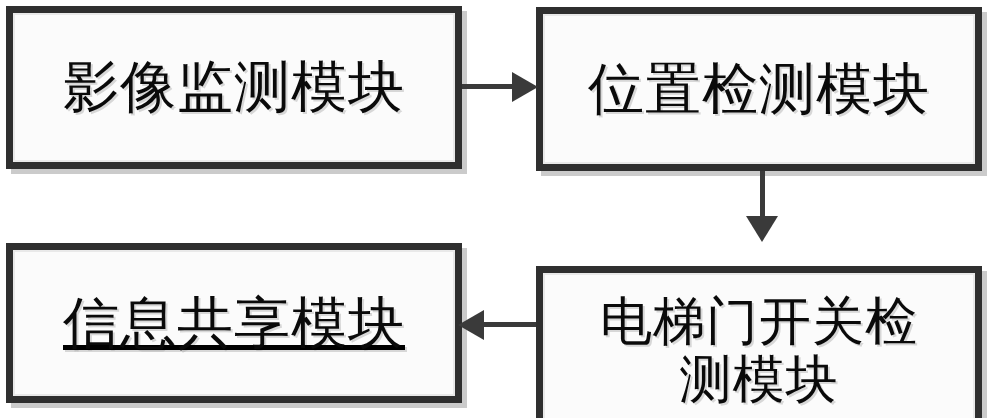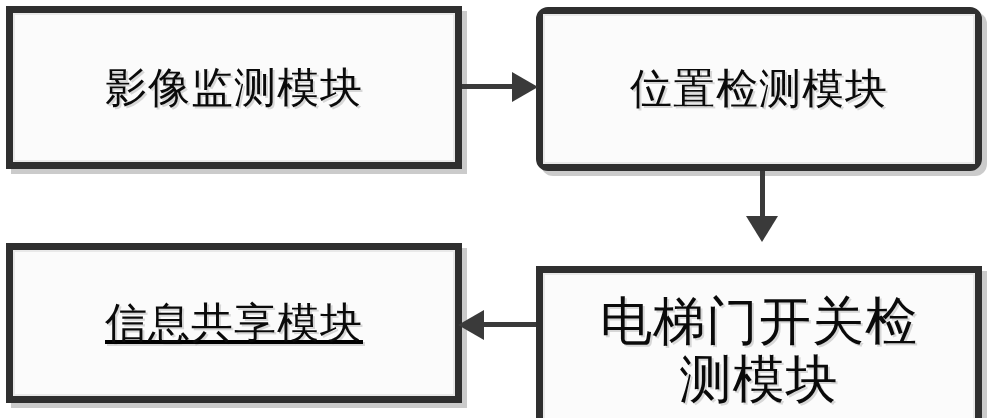--- a/index.html
+++ b/index.html
@@ -36,30 +36,30 @@
     border: 2px solid #e9e9e9;
     display: flex;
     align-items: center;
     justify-content: center;
     padding: 2px 6px;
   }
   .node-label {
     color: #0a0a0a;
     font-family: "DejaVu Serif", "Liberation Serif", serif;
     font-weight: 400;
-    font-size: 42px;
+    font-size: 56px;
     line-height: 1.08;
     letter-spacing: 1px;
     text-align: center;
     white-space: pre-line;
     text-shadow: 2px 2px 0 rgba(170,170,170,0.45);
   }
 
   #node-image-monitor  { left: 6px;   top: 6px;   width: 456px; height: 163px; }
-  #node-position-detect{ left: 536px; top: 7px;   width: 446px; height: 164px; border-radius: 12px; }
+  #node-position-detect{ left: 536px; top: 7px;   width: 446px; height: 164px; }
   #node-door-detect    { left: 536px; top: 254px; width: 446px; height: 168px; margin-top: 12px; }
   #node-info-share     { left: 6px;   top: 243px; width: 456px; height: 160px; text-decoration: underline; }
 
   #node-door-detect .node-label { font-size: 52px; line-height: 1.12; }
 
   
   .connector { position: absolute; }
 
   .line-h {
     position: absolute;

